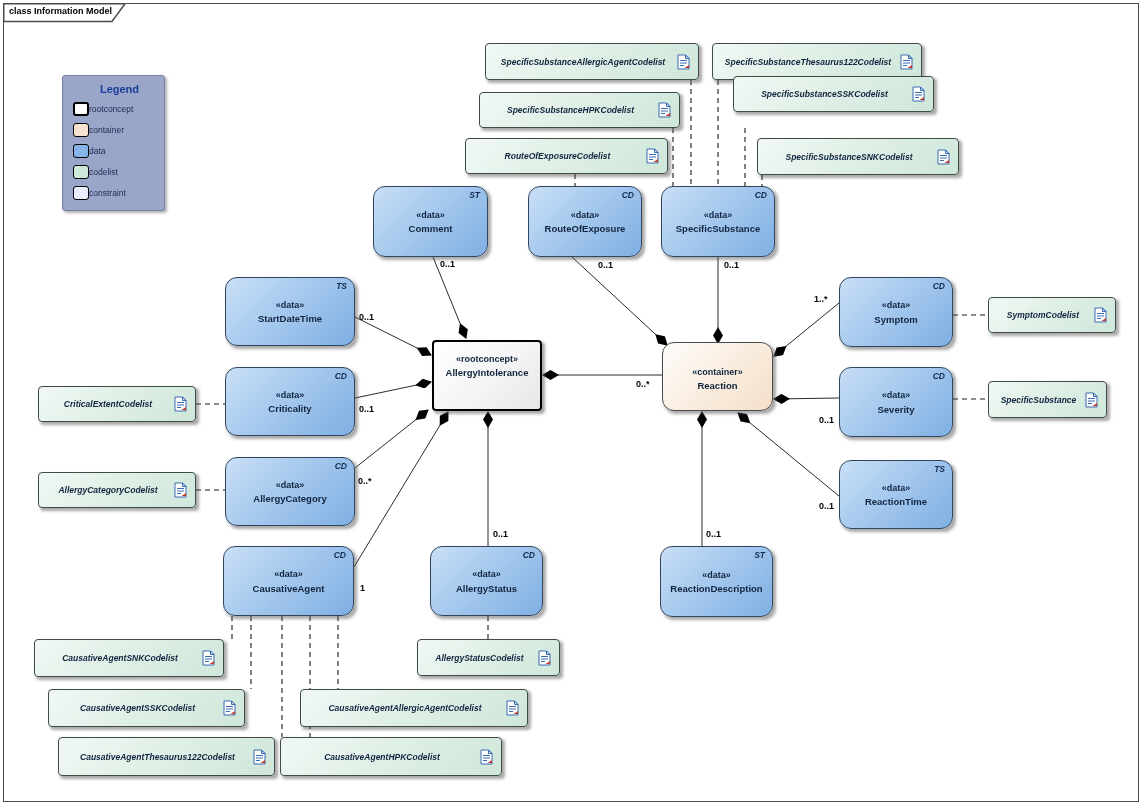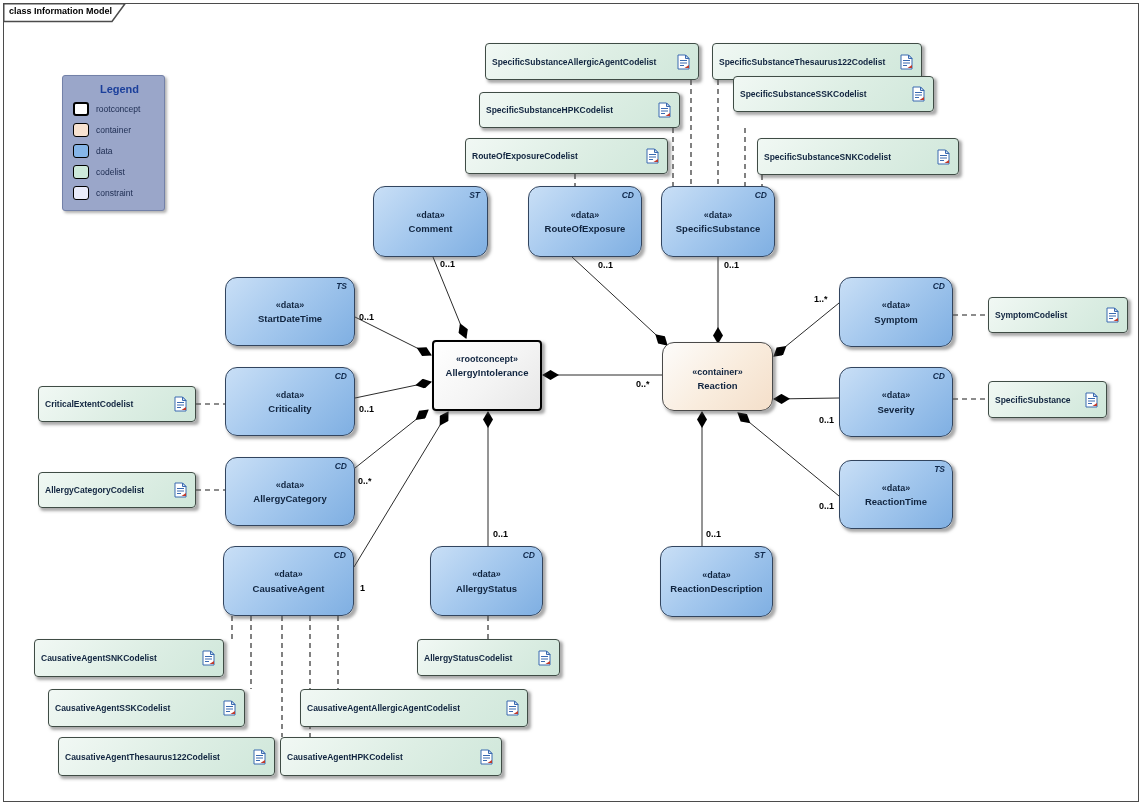--- a/index.html
+++ b/index.html
@@ -11,21 +11,21 @@
   .tab svg{position:absolute;left:0;top:0;}
   .tab-label{position:absolute;left:6px;top:3px;font-size:9px;font-weight:bold;color:#000;white-space:nowrap;}
 
   svg.wires{position:absolute;left:0;top:0;width:1143px;height:806px;pointer-events:none;}
   .solid{stroke:#2b2b2b;stroke-width:1;fill:none;}
   .dash{stroke:#1a1a1a;stroke-width:1.1;fill:none;stroke-dasharray:5,4;}
 
   .legend{position:absolute;left:62px;top:75px;width:101px;height:134px;background:#9aa6c9;
           border:1px solid #7381a8;border-radius:3px;box-shadow:2px 2px 3px rgba(80,80,80,.45);}
   .legend-title{text-align:center;margin-top:7px;font-size:11px;font-weight:bold;color:#1b3f9b;padding-left:12px;}
-  .legend-row{display:flex;align-items:center;gap:7px;margin:6px 0 0 10px;height:15px;}
+  .legend-row{display:flex;align-items:center;gap:0;margin:6px 0 0 10px;height:15px;}
   .sw{width:16px;height:14px;border:1.6px solid #000;border-radius:3px;flex:0 0 auto;box-sizing:border-box;}
   .sw-rootconcept{background:#ffffff;border-width:2.5px;}
   .sw-container{background:#f7e2d0;}
   .sw-data{background:#85b5e8;}
   .sw-codelist{background:#cde9da;}
   .sw-constraint{background:#e9ecfa;}
   .legend-row span{font-size:8.5px;color:#1c2b50;}
 
   .node{position:absolute;border:1px solid #32455f;border-radius:12px;
         background:linear-gradient(135deg,#c9dff6 0%,#a6c9ee 45%,#7fafe2 100%);
@@ -36,21 +36,21 @@
   .node .nname{font-size:9.5px;font-weight:bold;line-height:1.4;white-space:nowrap;}
   .type{position:absolute;top:3px;right:7px;font-style:italic;font-weight:bold;font-size:8.5px;color:#122b4e;}
   .root{background:linear-gradient(135deg,#ffffff 0%,#f4f4f4 55%,#e7e7e7 100%);
         border:2.6px solid #000;border-radius:4px;justify-content:flex-start;padding-top:10px;}
   .container-node{background:linear-gradient(135deg,#fdfcfb 0%,#f9ecdd 55%,#f4dfca 100%);
         border:1px solid #4a4a4a;justify-content:flex-start;padding-top:22px;}
 
   .clist{position:absolute;border:1px solid #3f4c45;border-radius:4px;
          background:linear-gradient(135deg,#f1f8f4 0%,#ddeee4 55%,#cfe7da 100%);
          box-shadow:2.5px 2.5px 3px rgba(85,85,85,.5);
-         display:flex;align-items:center;color:#10243f;box-sizing:border-box;}
+         display:flex;align-items:center;justify-content:center;color:#10243f;box-sizing:border-box;font-style:italic;}
   .clist .cname{font-size:8.5px;font-weight:bold;white-space:nowrap;padding:0 24px 0 6px;}
   .doc{position:absolute;right:8px;top:50%;transform:translateY(-50%);width:13px;height:16px;}
 
   .mult{position:absolute;font-size:9px;font-weight:bold;color:#000;white-space:nowrap;}
 </style>
 </head>
 <body>
 
 <div class="canvas">
   <div class="frame"></div>
@@ -276,21 +276,21 @@
     <span class="cname">AllergyCategoryCodelist</span>
     <svg class="doc" viewBox="0 0 13 16">
         <path d="M1,1 h7.5 l3.5,3.5 V15 H1 Z" fill="#fff" stroke="#3a6ab0"></path>
         <path d="M8.5,1 l3.5,3.5 h-3.5 Z" fill="#d8e6f8" stroke="#3a6ab0"></path>
         <line x1="3" y1="6.5" x2="10" y2="6.5" stroke="#3a6ab0"></line>
         <line x1="3" y1="9" x2="10" y2="9" stroke="#3a6ab0"></line>
         <line x1="3" y1="11.5" x2="7" y2="11.5" stroke="#3a6ab0"></line>
         <path d="M7.5,14 h4.5 v-3 Z" fill="#c0392b"></path>
       </svg>
   </div>
-  <div class="clist" style="left:988px;top:297px;width:140px;height:36px;">
+  <div class="clist" style="left:988px;top:297px;width:128px;height:36px;">
     <span class="cname">SymptomCodelist</span>
     <svg class="doc" viewBox="0 0 13 16">
         <path d="M1,1 h7.5 l3.5,3.5 V15 H1 Z" fill="#fff" stroke="#3a6ab0"></path>
         <path d="M8.5,1 l3.5,3.5 h-3.5 Z" fill="#d8e6f8" stroke="#3a6ab0"></path>
         <line x1="3" y1="6.5" x2="10" y2="6.5" stroke="#3a6ab0"></line>
         <line x1="3" y1="9" x2="10" y2="9" stroke="#3a6ab0"></line>
         <line x1="3" y1="11.5" x2="7" y2="11.5" stroke="#3a6ab0"></line>
         <path d="M7.5,14 h4.5 v-3 Z" fill="#c0392b"></path>
       </svg>
   </div>

